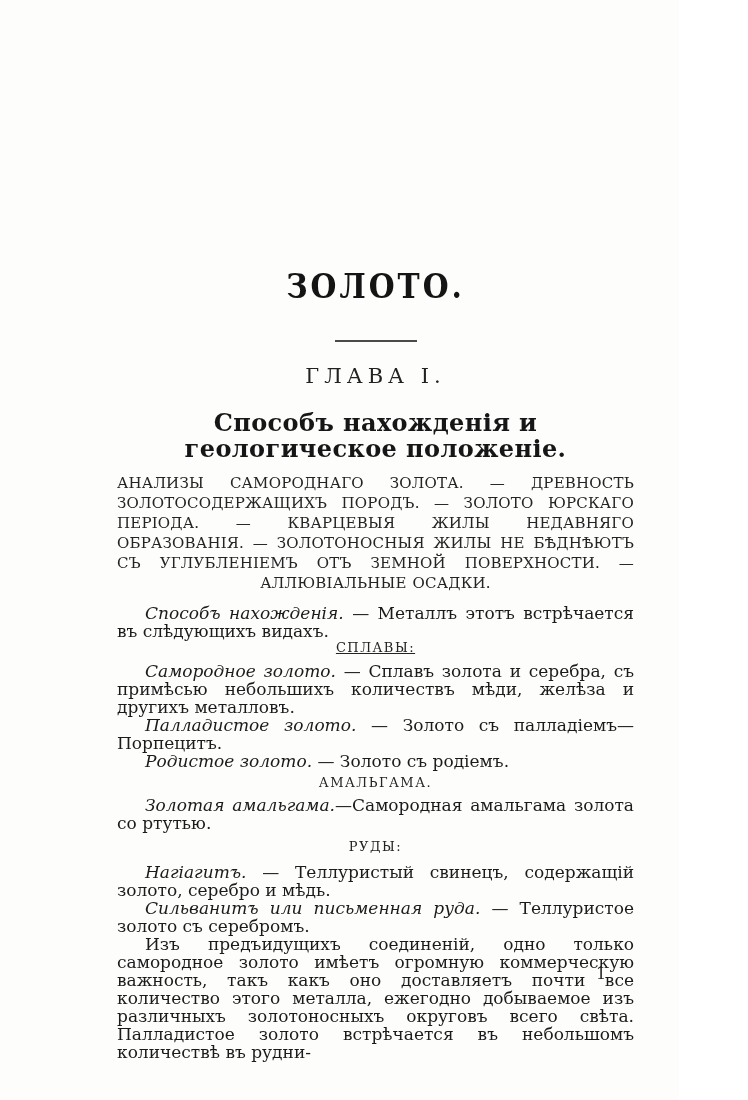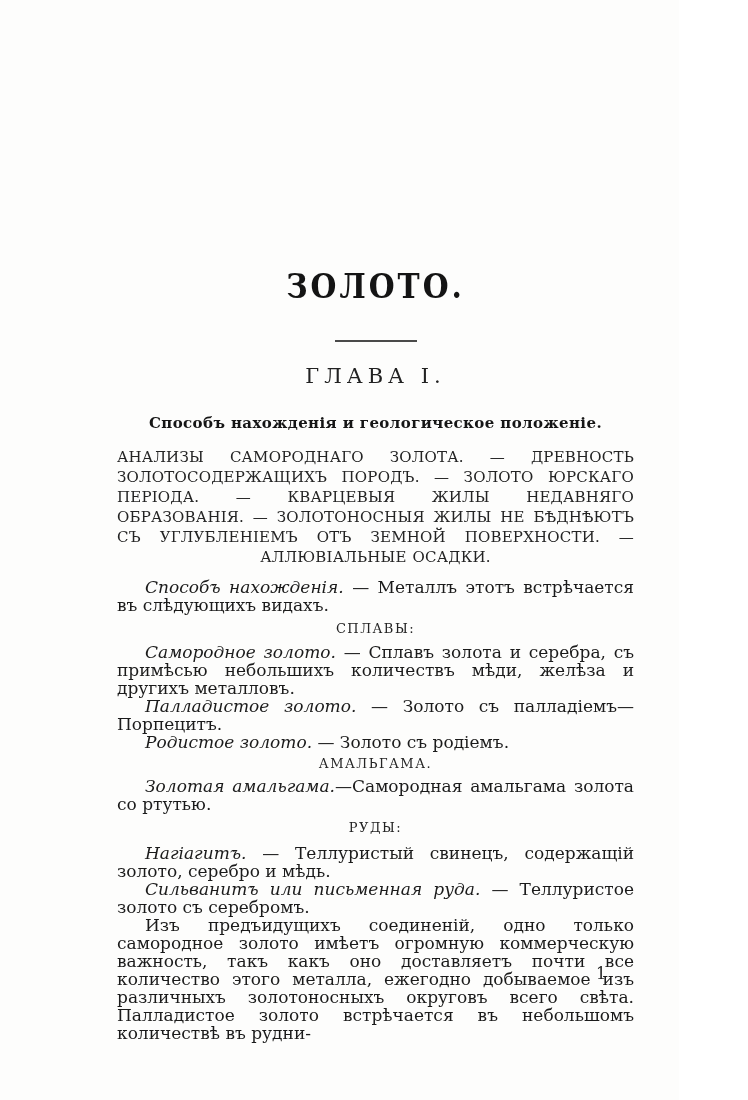--- a/index.html
+++ b/index.html
@@ -41,21 +41,21 @@
     margin-top: 22px;
     text-align: center;
     font-size: 21px;
     letter-spacing: 5px;
     line-height: 24px;
     color: #222;
   }
   .section-heading {
     margin-top: 22px;
     text-align: center;
-    font-size: 15px;
+    font-size: 24px;
     font-weight: bold;
     line-height: 26px;
     letter-spacing: 0.4px;
     color: #161616;
   }
   .chapter-summary {
     margin-top: 11px;
     font-size: 15px;
     line-height: 20px;
     letter-spacing: 0.2px;
@@ -78,21 +78,21 @@
   .lead-italic {
     font-style: italic;
   }
   .sub-heading {
     text-align: center;
     font-size: 13px;
     letter-spacing: 1.5px;
     line-height: 16px;
     color: #242424;
   }
-  .sub-heading.alloys  { margin-top: 7px; margin-bottom: 6px; }
+  .sub-heading.alloys  { margin-bottom: 6px; text-decoration: underline; }
   .sub-heading.amalgam { margin-top: 5px; margin-bottom: 5px; }
   .sub-heading.ores    { margin-top: 7px; margin-bottom: 8px; }
   .page-number {
     position: absolute;
     left: 596px;
     top: 964px;
     font-size: 16px;
     color: #222;
   }
 </style>

